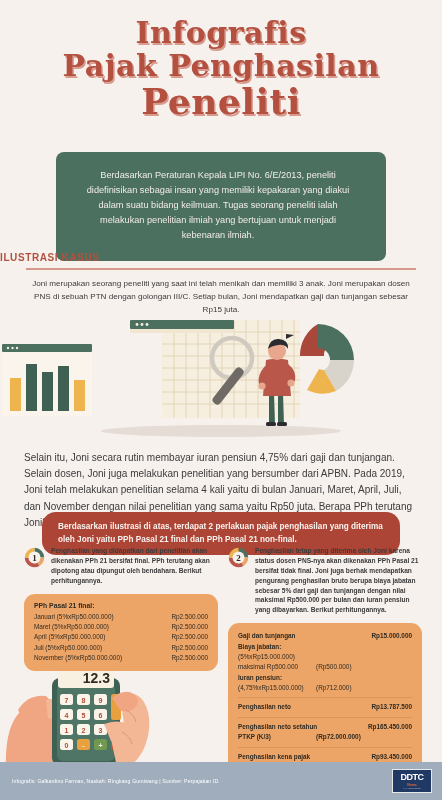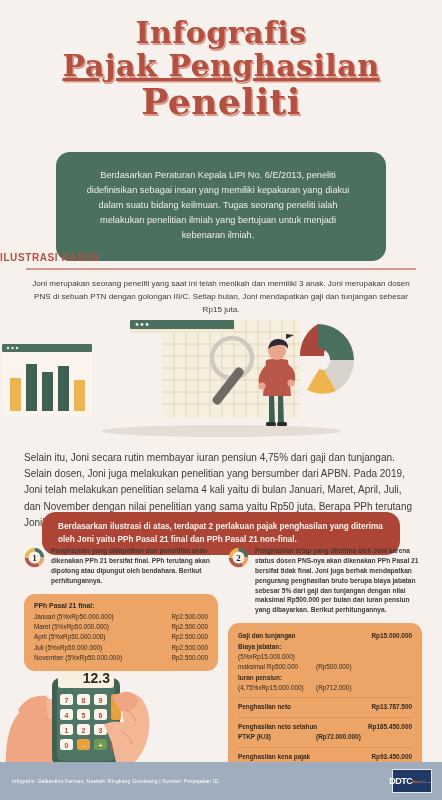--- a/index.html
+++ b/index.html
@@ -23,29 +23,29 @@
   }
   .title-line {
     font-family: "DejaVu Serif", serif;
     font-weight: bold;
     color: #b3503f;
     letter-spacing: 0.5px;
     line-height: 1.02;
     text-shadow: 1.5px 1.5px 0 #d89a8c;
   }
   .t1 { font-size: 30px; }
-  .t2 { font-size: 30px; margin-top: 2px; text-decoration: underline; }
+  .t2 { font-size: 30px; margin-top: 2px; }
   .t3 { font-size: 36px; margin-top: 2px; }
 
   
   .intro-box {
     position: absolute;
     top: 152px; left: 56px; width: 330px;
     background: #4b7060;
-    border-radius: 14px;
+    border-radius: 8px;
     padding: 16px 28px 18px 22px;
     color: #f2ece6;
     font-size: 9.2px;
     line-height: 1.62;
     text-align: center;
   }
 
   
   .sec-head {
     position: absolute; top: 252px; left: 0; right: 0;
@@ -165,21 +165,21 @@
     font-size: 5.2px;
     color: #ffffff;
     margin-left: 12px;
     letter-spacing: .1px;
   }
   .logo {
     position: absolute; right: 10px; top: 7px;
     width: 40px; height: 24px;
     background: #1f3864;
     border: 1.5px solid #e8e8e8;
-    display: flex; flex-direction: row;
+    display: flex; flex-direction: column;
     align-items: center; justify-content: center;
   }
   .logo-main { color: #fff; font-size: 9px; font-weight: bold; letter-spacing: -0.5px; line-height: 1; }
   .logo-sub { color: #e2683c; font-size: 3.6px; font-weight: bold; margin-top: 1px; }
   .logo-tag { color: #aab6c8; font-size: 2px; margin-top: .5px; }
 </style>
 </head>
 <body>
 
 <div class="page">

